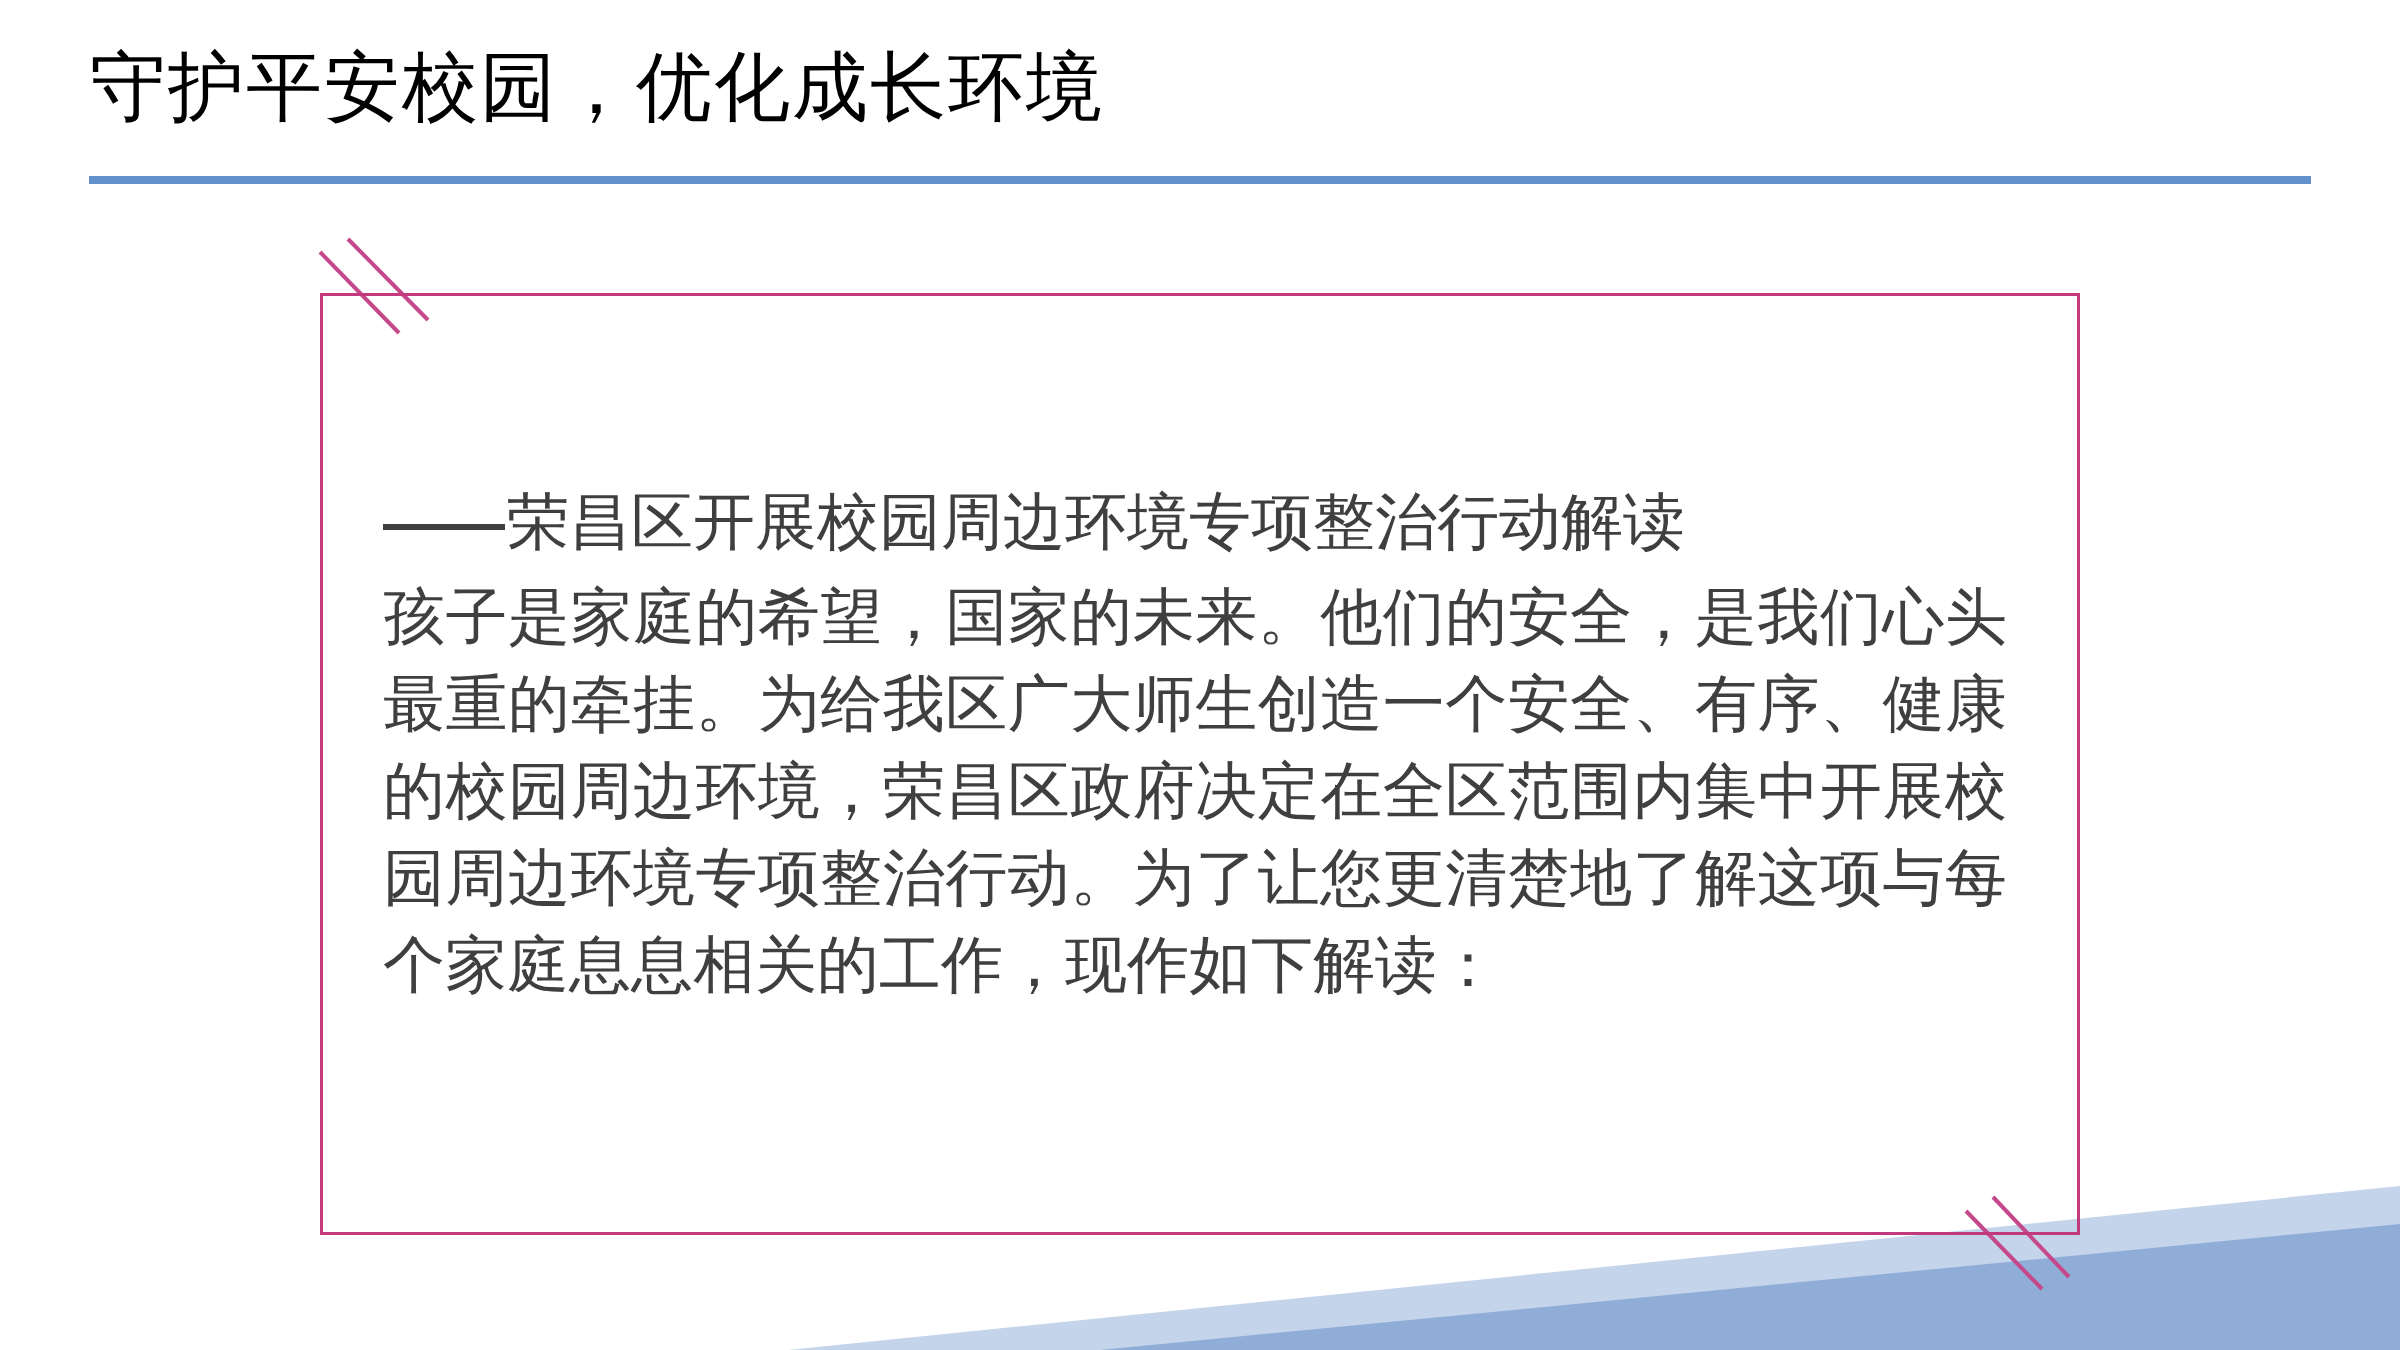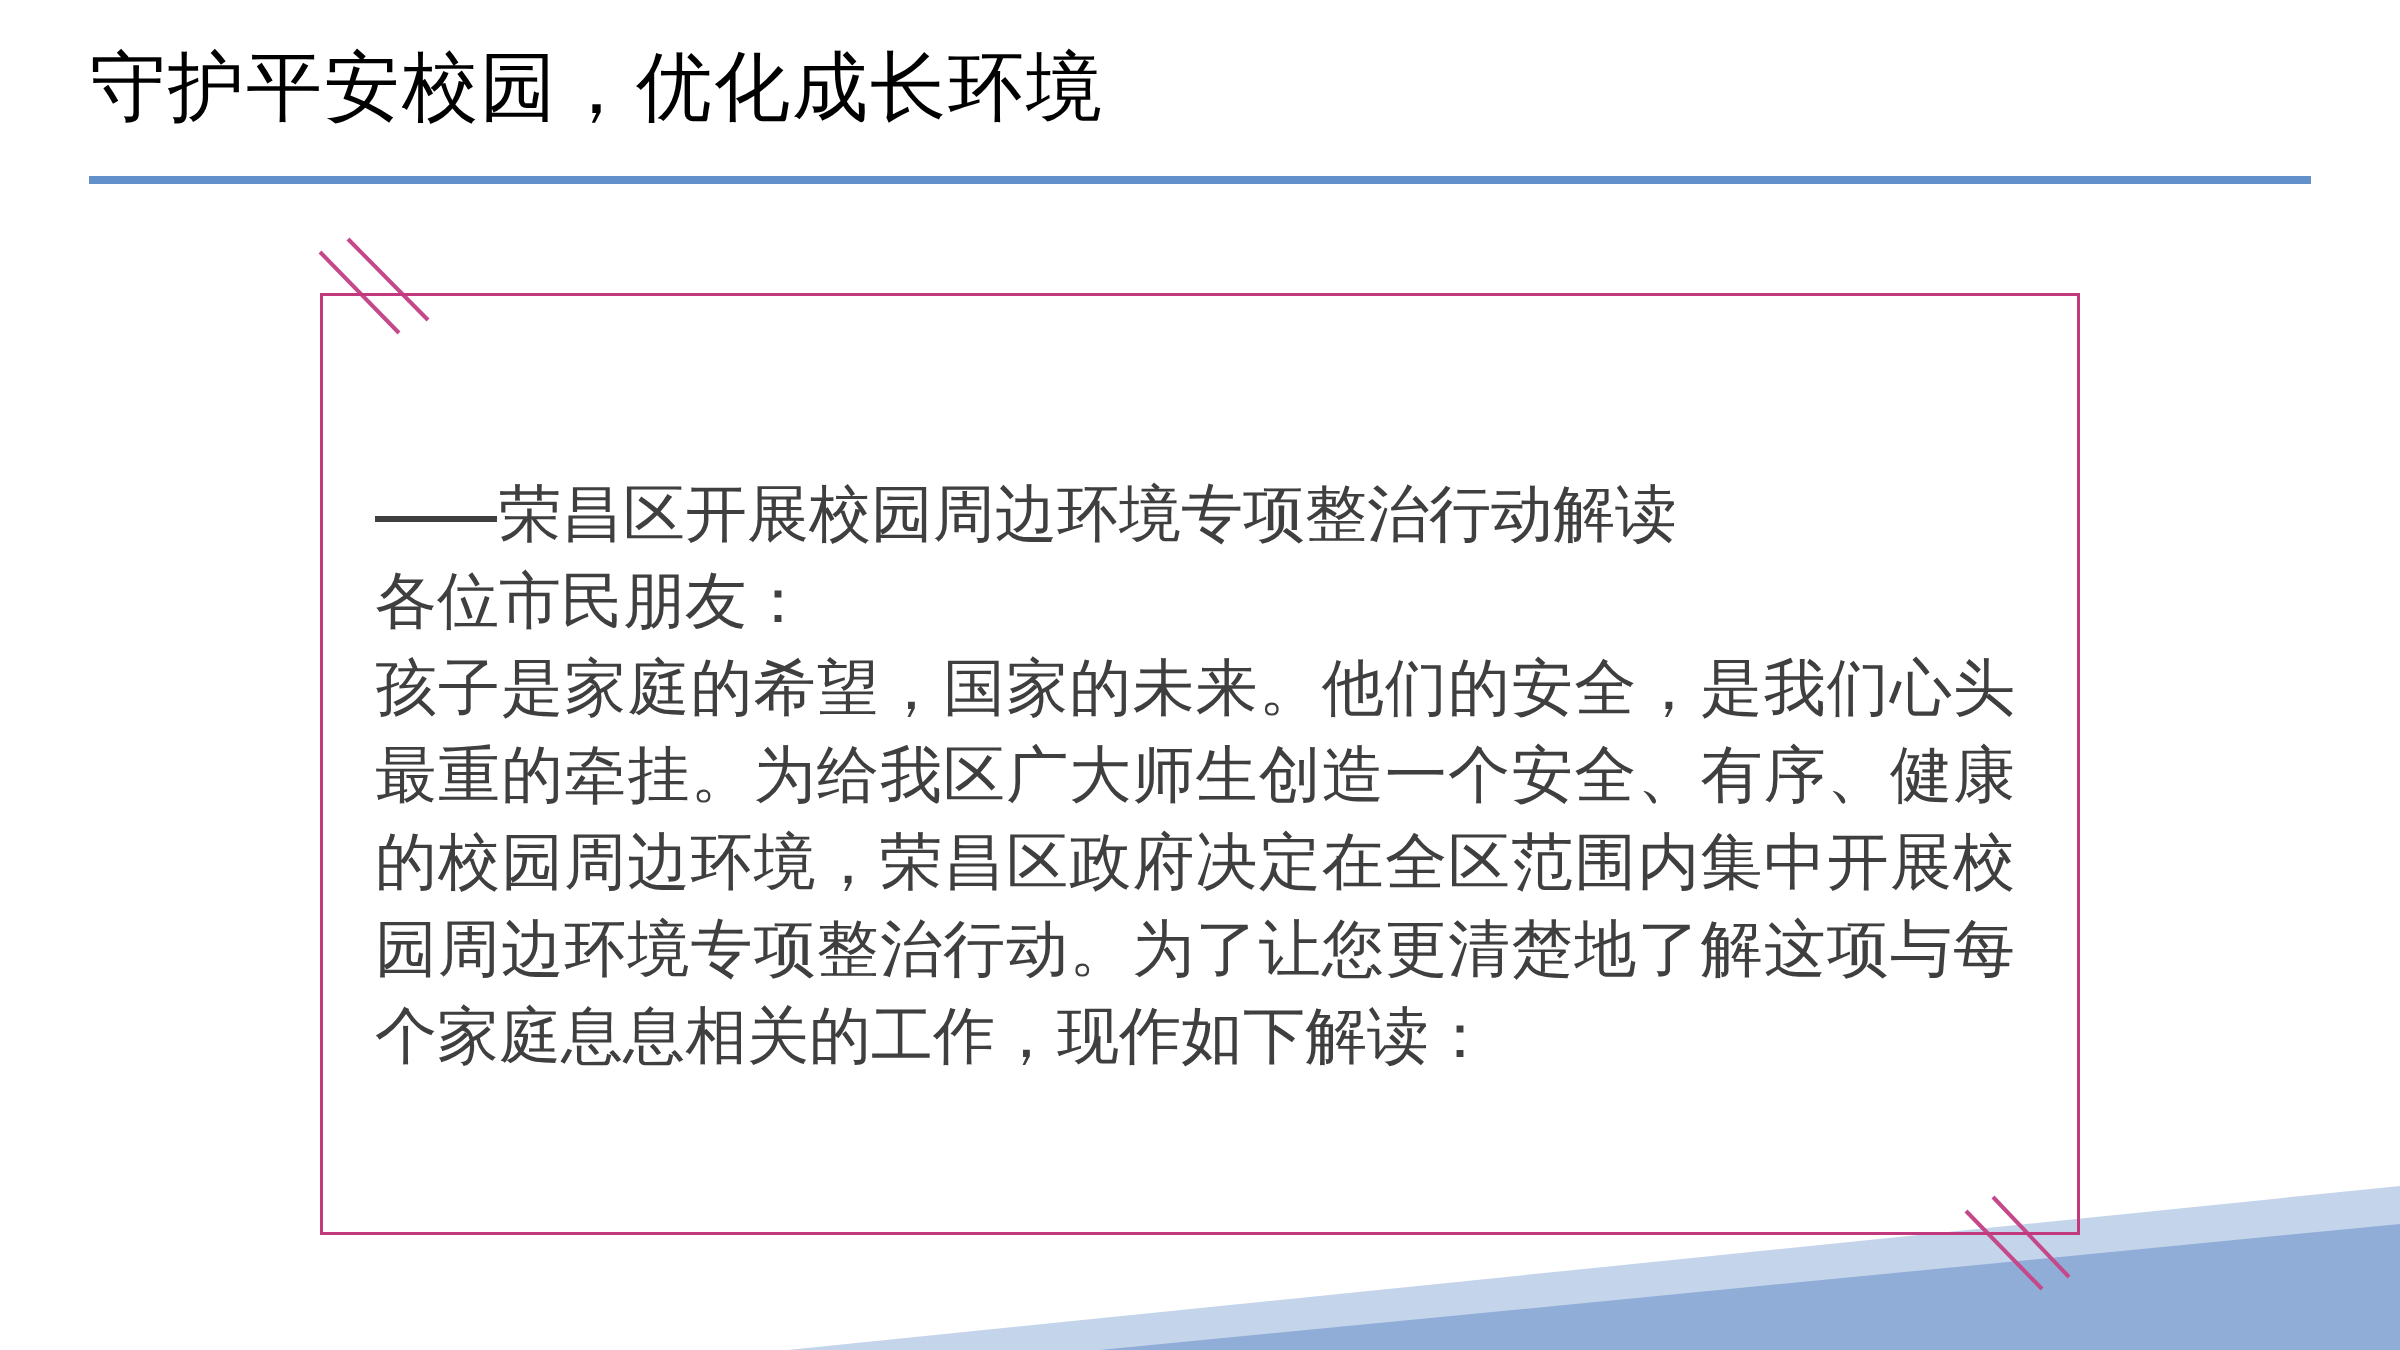--- a/index.html
+++ b/index.html
@@ -53,21 +53,21 @@
   }
   .text-block{
     position:absolute;
     left:375px;top:470px;
     width:1640px;
     font-family:"DejaVu Serif","Liberation Serif",serif;
     font-size:62px;
     line-height:87px;
     color:var(--body-color);
   }
-  .text-block p{margin:0;padding:0;}
+  .text-block p{margin:8px;padding:0;}
   .para{
     text-align:justify;
     text-justify:inter-ideograph;
   }
   .em-dash{
     font-weight:bold;
     font-family:"Liberation Sans",sans-serif;
     letter-spacing:-2px;
     margin-right:4px;
   }
@@ -87,17 +87,16 @@
     <line class="slash" x1="320" y1="252" x2="399" y2="333"></line>
     <line class="slash" x1="348" y1="239" x2="428" y2="320"></line>
     <line class="slash" x1="1993" y1="1197" x2="2069" y2="1277"></line>
     <line class="slash" x1="1966" y1="1211" x2="2042" y2="1289"></line>
   </svg>
 
   <div class="content-box"></div>
 
   <div class="text-block">
     <p class="subtitle-line"><span class="em-dash">——</span><span>荣昌区开展校园周边环境专项整治行动解读</span></p>
-    <p>各位市民朋友：</p>
     <p class="para">孩子是家庭的希望，国家的未来。他们的安全，是我们心头最重的牵挂。为给我区广大师生创造一个安全、有序、健康的校园周边环境，荣昌区政府决定在全区范围内集中开展校园周边环境专项整治行动。为了让您更清楚地了解这项与每个家庭息息相关的工作，现作如下解读：</p>
   </div>
 
 </div>
 
 </body></html>

